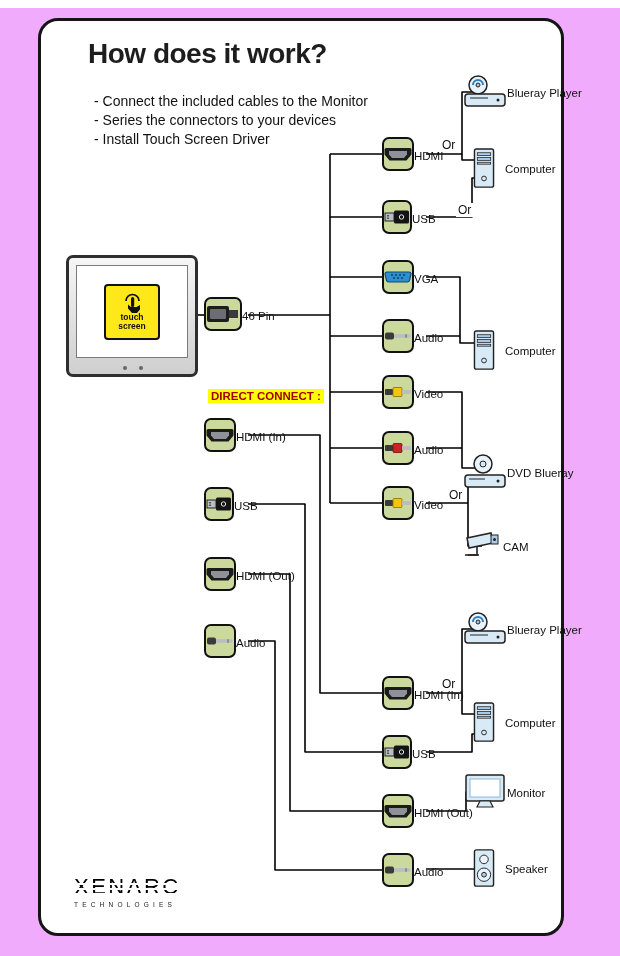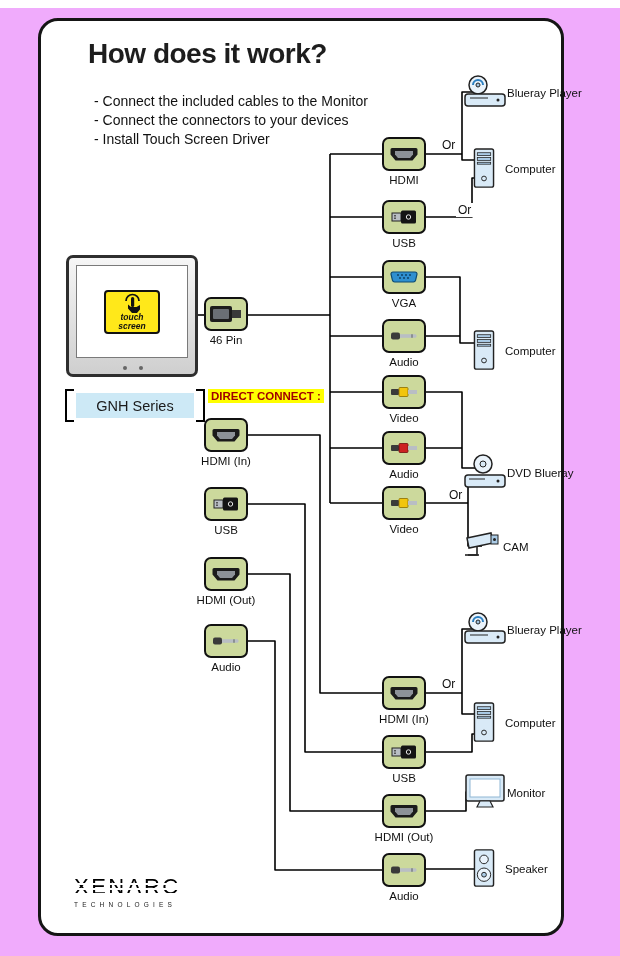--- a/index.html
+++ b/index.html
@@ -17,39 +17,39 @@
 
   .title { position:absolute; left:88px; top:30px; font-size:28px; font-weight:700; color:#1d1d1d; letter-spacing:-0.5px; }
   .bullets { position:absolute; left:94px; top:84px; font-size:14px; line-height:19px; color:#111; }
 
   
   .tsmon { position:absolute; left:66px; top:247px; width:132px; height:122px;
     border:3px solid #2e2e2e; border-radius:7px;
     background:linear-gradient(#f6f6f6,#cfcfcf); }
   .tsmon .screen { position:absolute; left:7px; right:7px; top:7px; bottom:16px;
     background:#fff; border:1.5px solid #7a7a7a; display:flex; align-items:center; justify-content:center; }
-  .touchbox { width:56px; height:44px; background:#ffe81a; border:2px solid #111; border-radius:4px;
-    display:flex; flex-direction:column; align-items:center; justify-content:center;font-style:italic; }
+  .touchbox { width:56px; height:56px; background:#ffe81a; border:2px solid #111; border-radius:4px;
+    display:flex; flex-direction:column; align-items:center; justify-content:center; }
   .touchbox .tline { font-size:8.5px; font-weight:700; line-height:9px; color:#111; }
   .tsmon .dot { position:absolute; bottom:4px; width:4px; height:4px; border-radius:50%; background:#666; }
   .tsmon .dot.d1 { left:54px; } .tsmon .dot.d2 { left:70px; }
 
   .series { position:absolute; left:76px; top:385px; width:118px; height:25px;
     background:#cde9f6; display:flex; align-items:center; justify-content:center;
     font-size:14.5px; color:#1a1a1a; }
   .series::before { content:""; position:absolute; left:-11px; top:-4px; bottom:-4px; width:7px;
     border:2.5px solid #000; border-right:none; }
   .series::after { content:""; position:absolute; right:-11px; top:-4px; bottom:-4px; width:7px;
     border:2.5px solid #000; border-left:none; }
 
   .direct { position:absolute; left:208px; top:381px; background:#ffff00; color:#a00000;
     font-size:11.5px; font-weight:700; padding:1px 3px; white-space:nowrap; }
 
   
-  .connector { position:absolute; width:44px; display:flex; flex-direction:column; align-items:center; }
+  .connector { position:absolute; width:44px; display:flex; flex-direction:row; align-items:center; }
   .cbox { width:44px; height:34px; background:#ccd99c; border:2px solid #111; border-radius:7px;
     display:flex; align-items:center; justify-content:center; }
   .clabel { margin-top:3px; font-size:11.5px; color:#111; white-space:nowrap; }
 
   
   .device { position:absolute; left:463px; width:80px; display:flex; flex-direction:row; align-items:center; }
   .dicon { height:44px; display:flex; align-items:center; justify-content:center; }
   .dlabel { margin-top:1px; font-size:11.5px; color:#111; white-space:nowrap; }
 
   .orlbl { position:absolute; font-size:12px; color:#111; background:#fff; padding:0 2px; }
@@ -81,43 +81,40 @@
     <path d="M248 633 H275 V862 H382"></path>
     <path d="M426 685 H462 M462 685 V621 H481 M462 685 V706 H482"></path>
     <path d="M426 744 H472 V726 H482"></path>
     <path d="M426 803 H466 V784 H481"></path>
     <path d="M426 861 H482"></path>
   </svg>
 
   <div class="title">How does it work?</div>
   <div class="bullets">
     <div>-  Connect the included cables to the Monitor</div>
-    <div>-  Connect the connectors to your devices</div>
+    <div>-  Series the connectors to your devices</div>
     <div>-  Install Touch Screen Driver</div>
   </div>
 
   <div class="tsmon">
     <div class="screen">
       <div class="touchbox">
         <svg width="24" height="20" viewBox="0 0 24 20">
           <path d="M6 8 a6.5 6.5 0 0 1 13 0" fill="none" stroke="#111" stroke-width="1.7"></path>
           <rect x="11" y="4" width="3.2" height="10" rx="1.6" fill="#111"></rect>
           <path d="M8 11.5 l3 2.5 h5.5 l3.5 -2 v4.5 l-3 3.5 h-5 l-4 -4.5 z" fill="#111"></path>
         </svg>
         <div class="tline">touch</div>
         <div class="tline">screen</div>
       </div>
     </div>
     <div class="dot d1"></div>
     <div class="dot d2"></div>
   </div>
 
-  <div class="series">
-    <span>GNH Series</span>
-  </div>
 
   <div class="direct">DIRECT CONNECT :</div>
 
   <div class="connector" style="left:204px; top:289px">
     <div class="cbox">
       <svg width="34" height="22" viewBox="0 0 34 22">
         <rect x="1" y="3" width="22" height="16" rx="2" fill="#1d1d1d"></rect>
         <rect x="4" y="6" width="16" height="10" rx="1" fill="#6a6f75"></rect>
         <rect x="23" y="7" width="9" height="8" fill="#3a3a3a"></rect>
       </svg>

